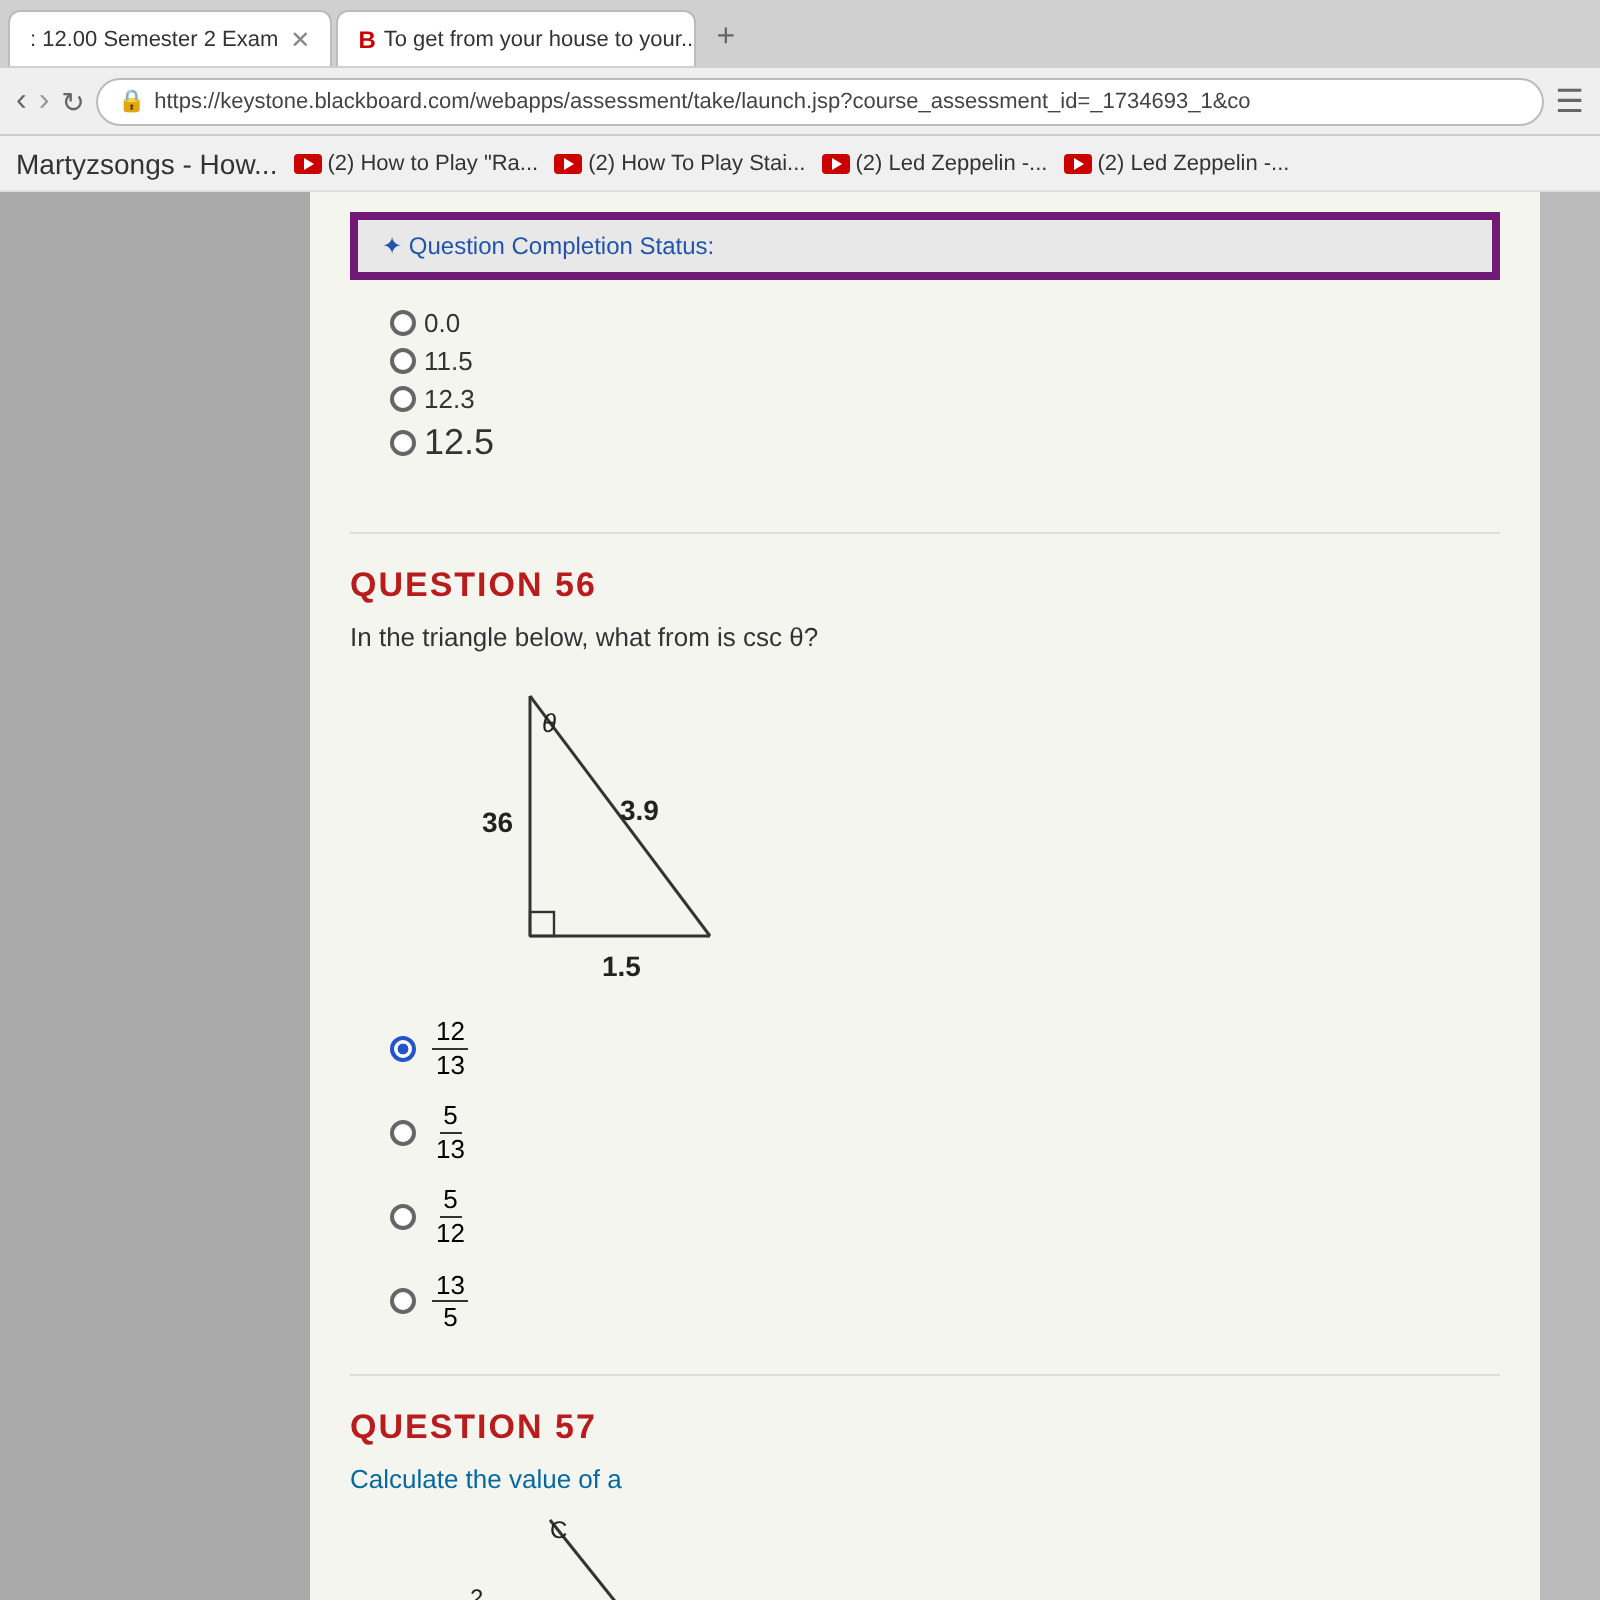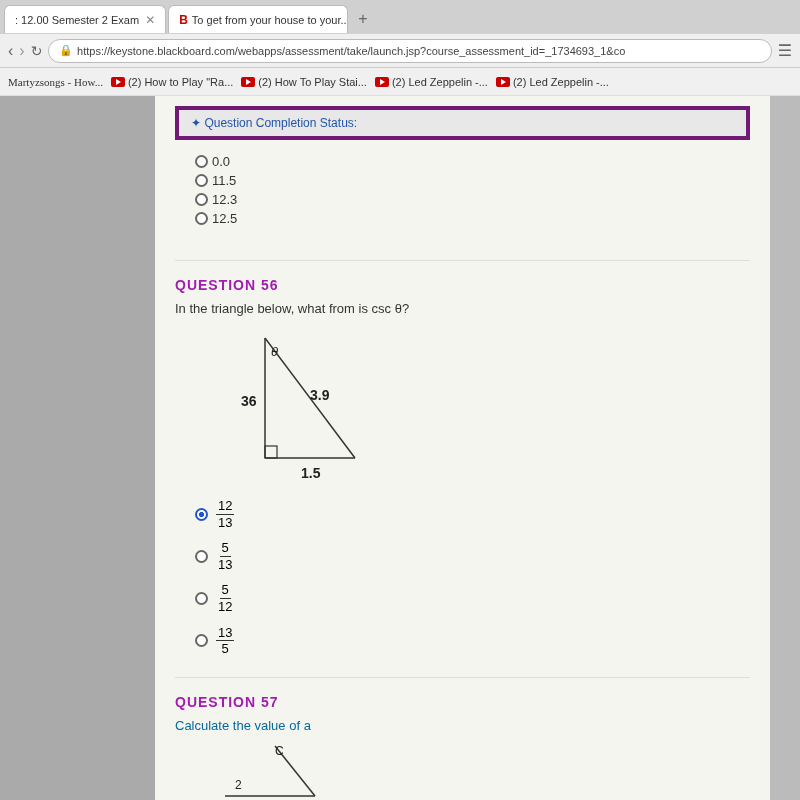--- a/index.html
+++ b/index.html
@@ -192,24 +192,24 @@
       border-color: #2255cc;
       background: radial-gradient(circle, #2255cc 40%, #fff 45%);
     }
 
     
     .question-section {
       margin-bottom: 20px;
     }
 
     .question-label {
-      font-size: 14px;
+      font-size: 17px;
       font-weight: bold;
       letter-spacing: 1px;
-      color: #a21caf;
+      color: #b91c1c;
       margin-bottom: 8px;
     }
 
     .question-text {
       font-size: 13px;
       color: #333;
       margin-bottom: 12px;
     }
 
     .divider {
@@ -304,21 +304,21 @@
     <span style="font-size:14px; color:#666; margin-right:6px; cursor:pointer;">↻</span>
     <div class="address-bar">
       <span class="lock-icon">🔒</span>
       <span style="font-size:11px; color:#444;">https://keystone.blackboard.com/webapps/assessment/take/launch.jsp?course_assessment_id=_1734693_1&amp;co</span>
     </div>
     <span style="font-size:16px; color:#666; margin-left:6px; cursor:pointer;">☰</span>
   </div>
 
   <div class="bookmarks-bar">
     <div class="bookmark-item">
-      <span style="font-size:11px;font-family:Liberation Serif, serif;">Martyzsongs - How...</span>
+      <span style="font-size:14px;">Martyzsongs - How...</span>
     </div>
     <div class="bookmark-item">
       <div class="yt-icon">
           <div class="yt-play"></div>
         </div>
       <span style="font-size:11px;">(2) How to Play "Ra...</span>
     </div>
     <div class="bookmark-item">
       <div class="yt-icon">
           <div class="yt-play"></div>
@@ -358,21 +358,21 @@
       <div class="option-row">
         <div class="radio-circle"></div>
         <span style="font-size:13px;">11.5</span>
       </div>
       <div class="option-row">
         <div class="radio-circle"></div>
         <span style="font-size:13px;">12.3</span>
       </div>
       <div class="option-row">
         <div class="radio-circle"></div>
-        <span style="font-size:13px;">12.5</span>
+        <span style="font-size:18px;">12.5</span>
       </div>
     </div>
 
     <hr class="divider">
 
     <div class="question-section">
       <div class="question-label">QUESTION 56</div>
       <div class="question-text">In the triangle below, what from is csc θ?</div>
 
       <div class="triangle-container">

